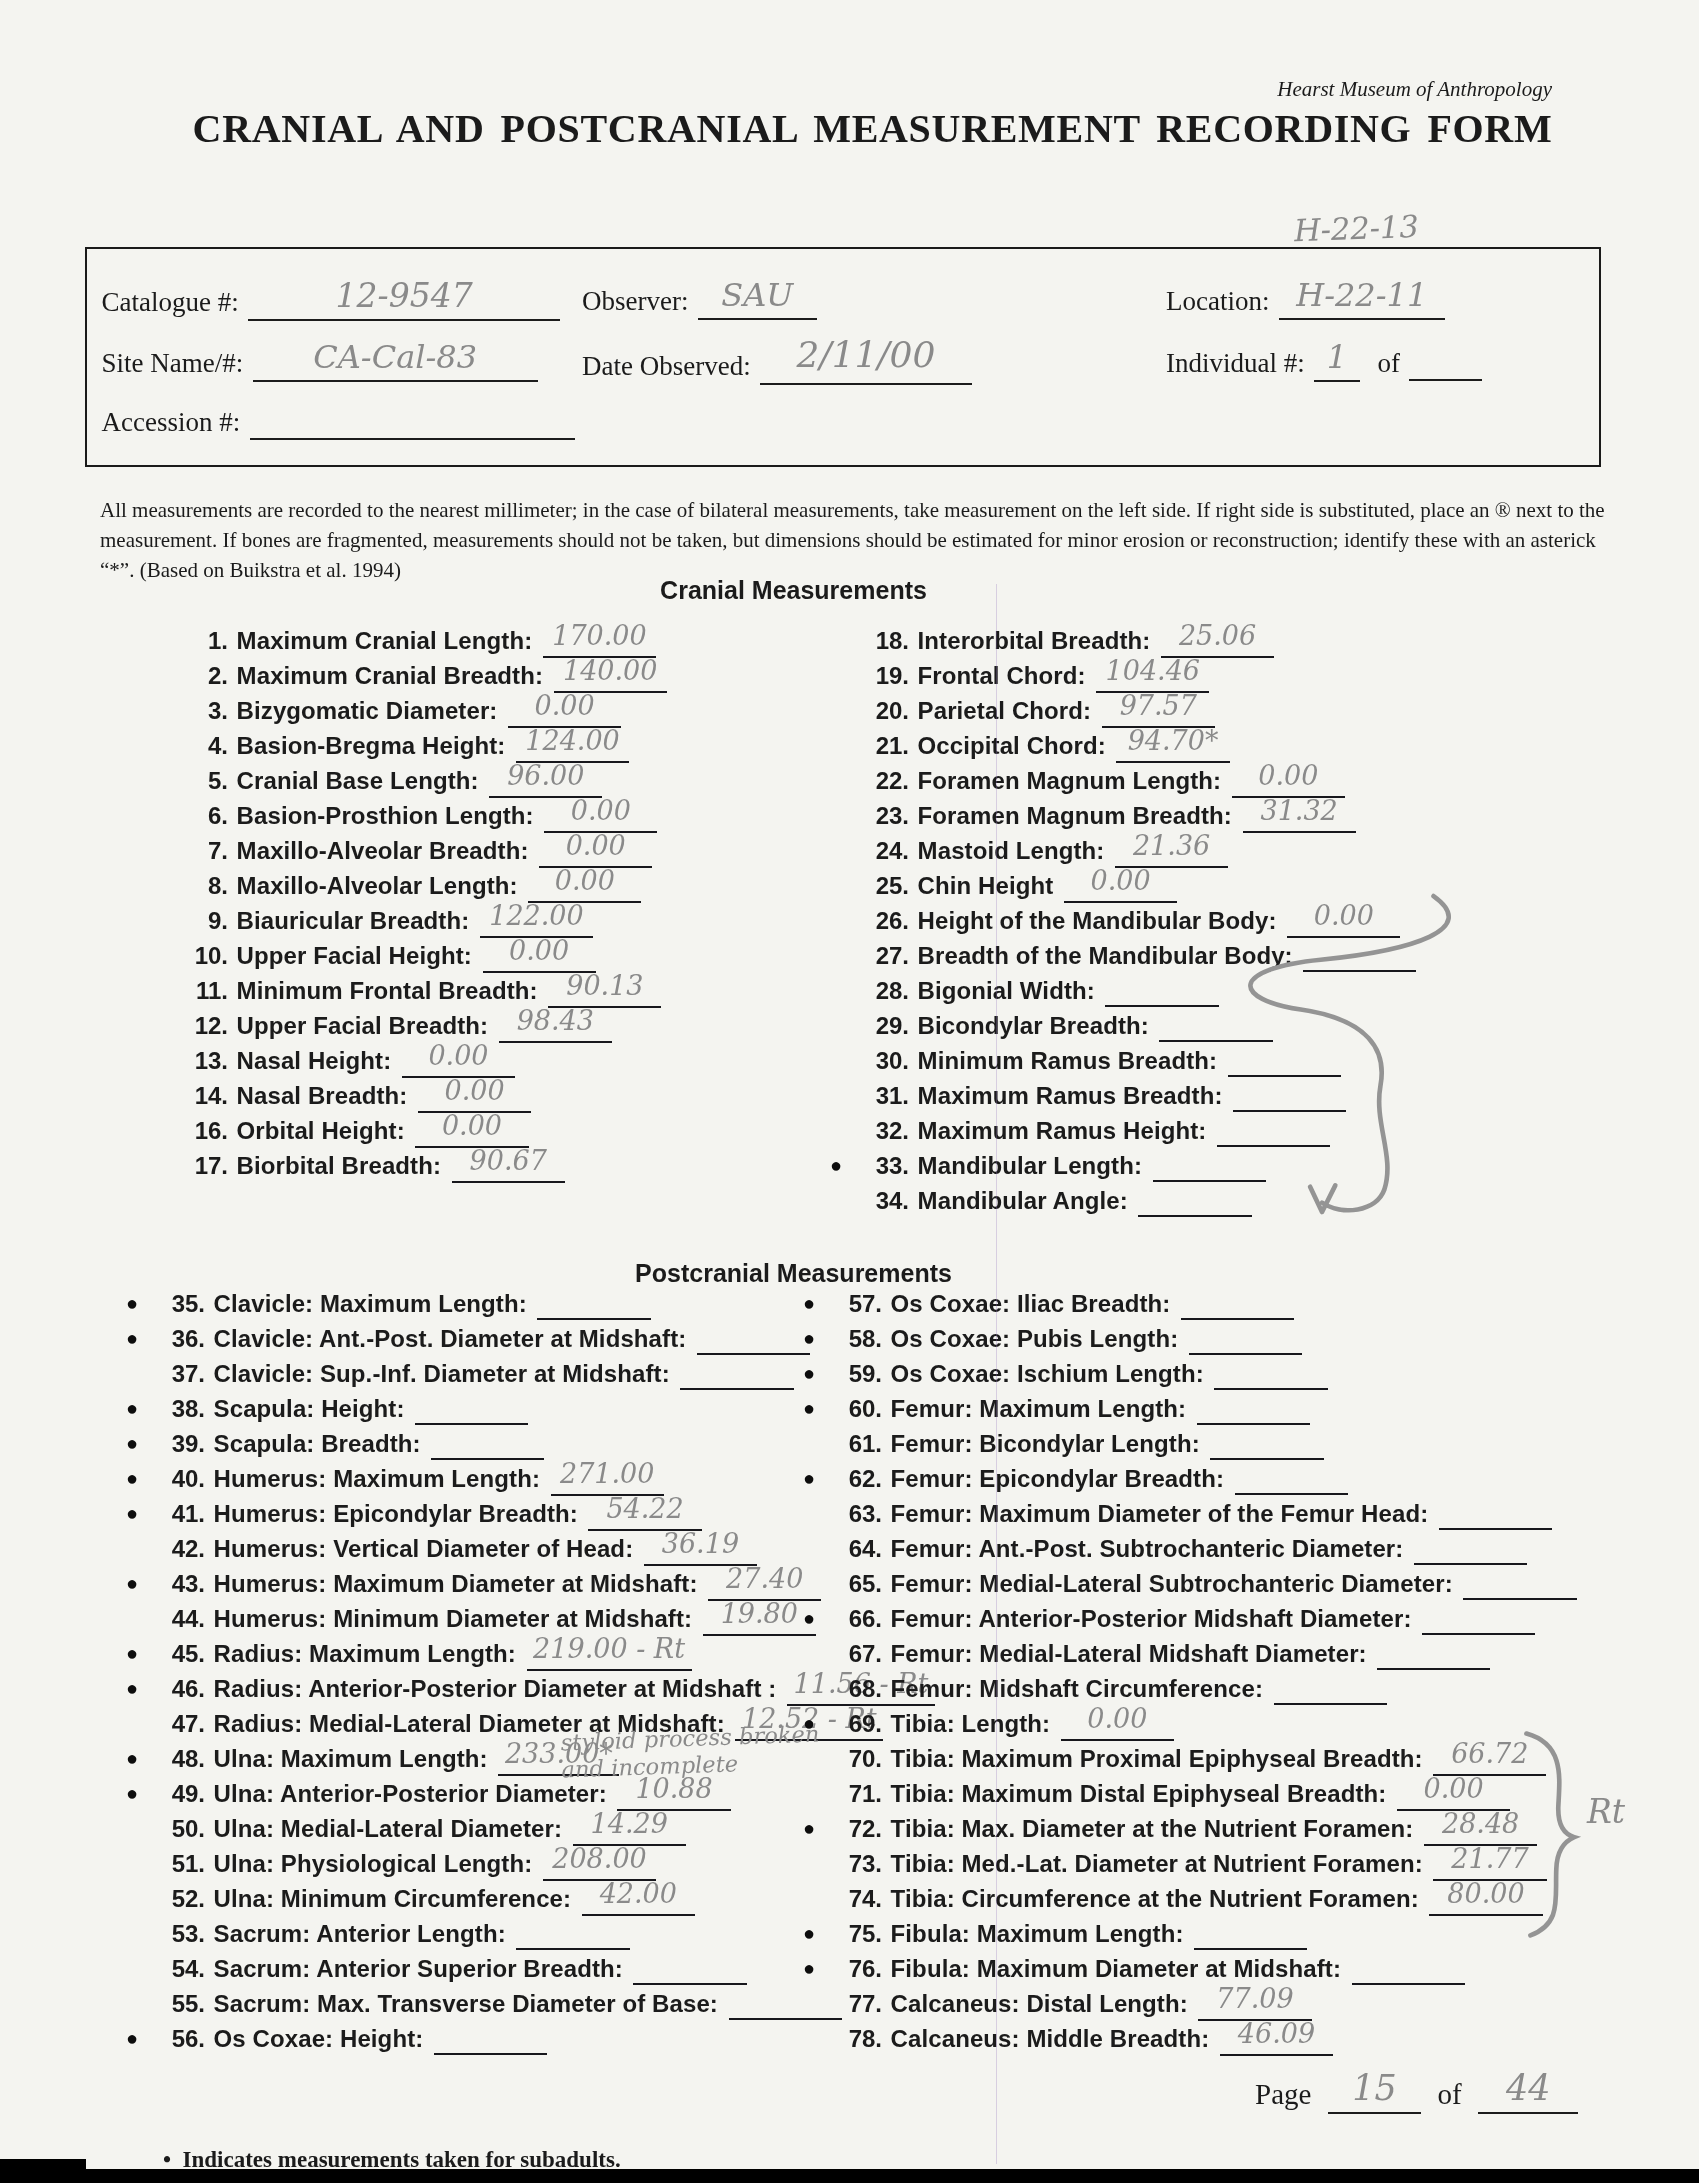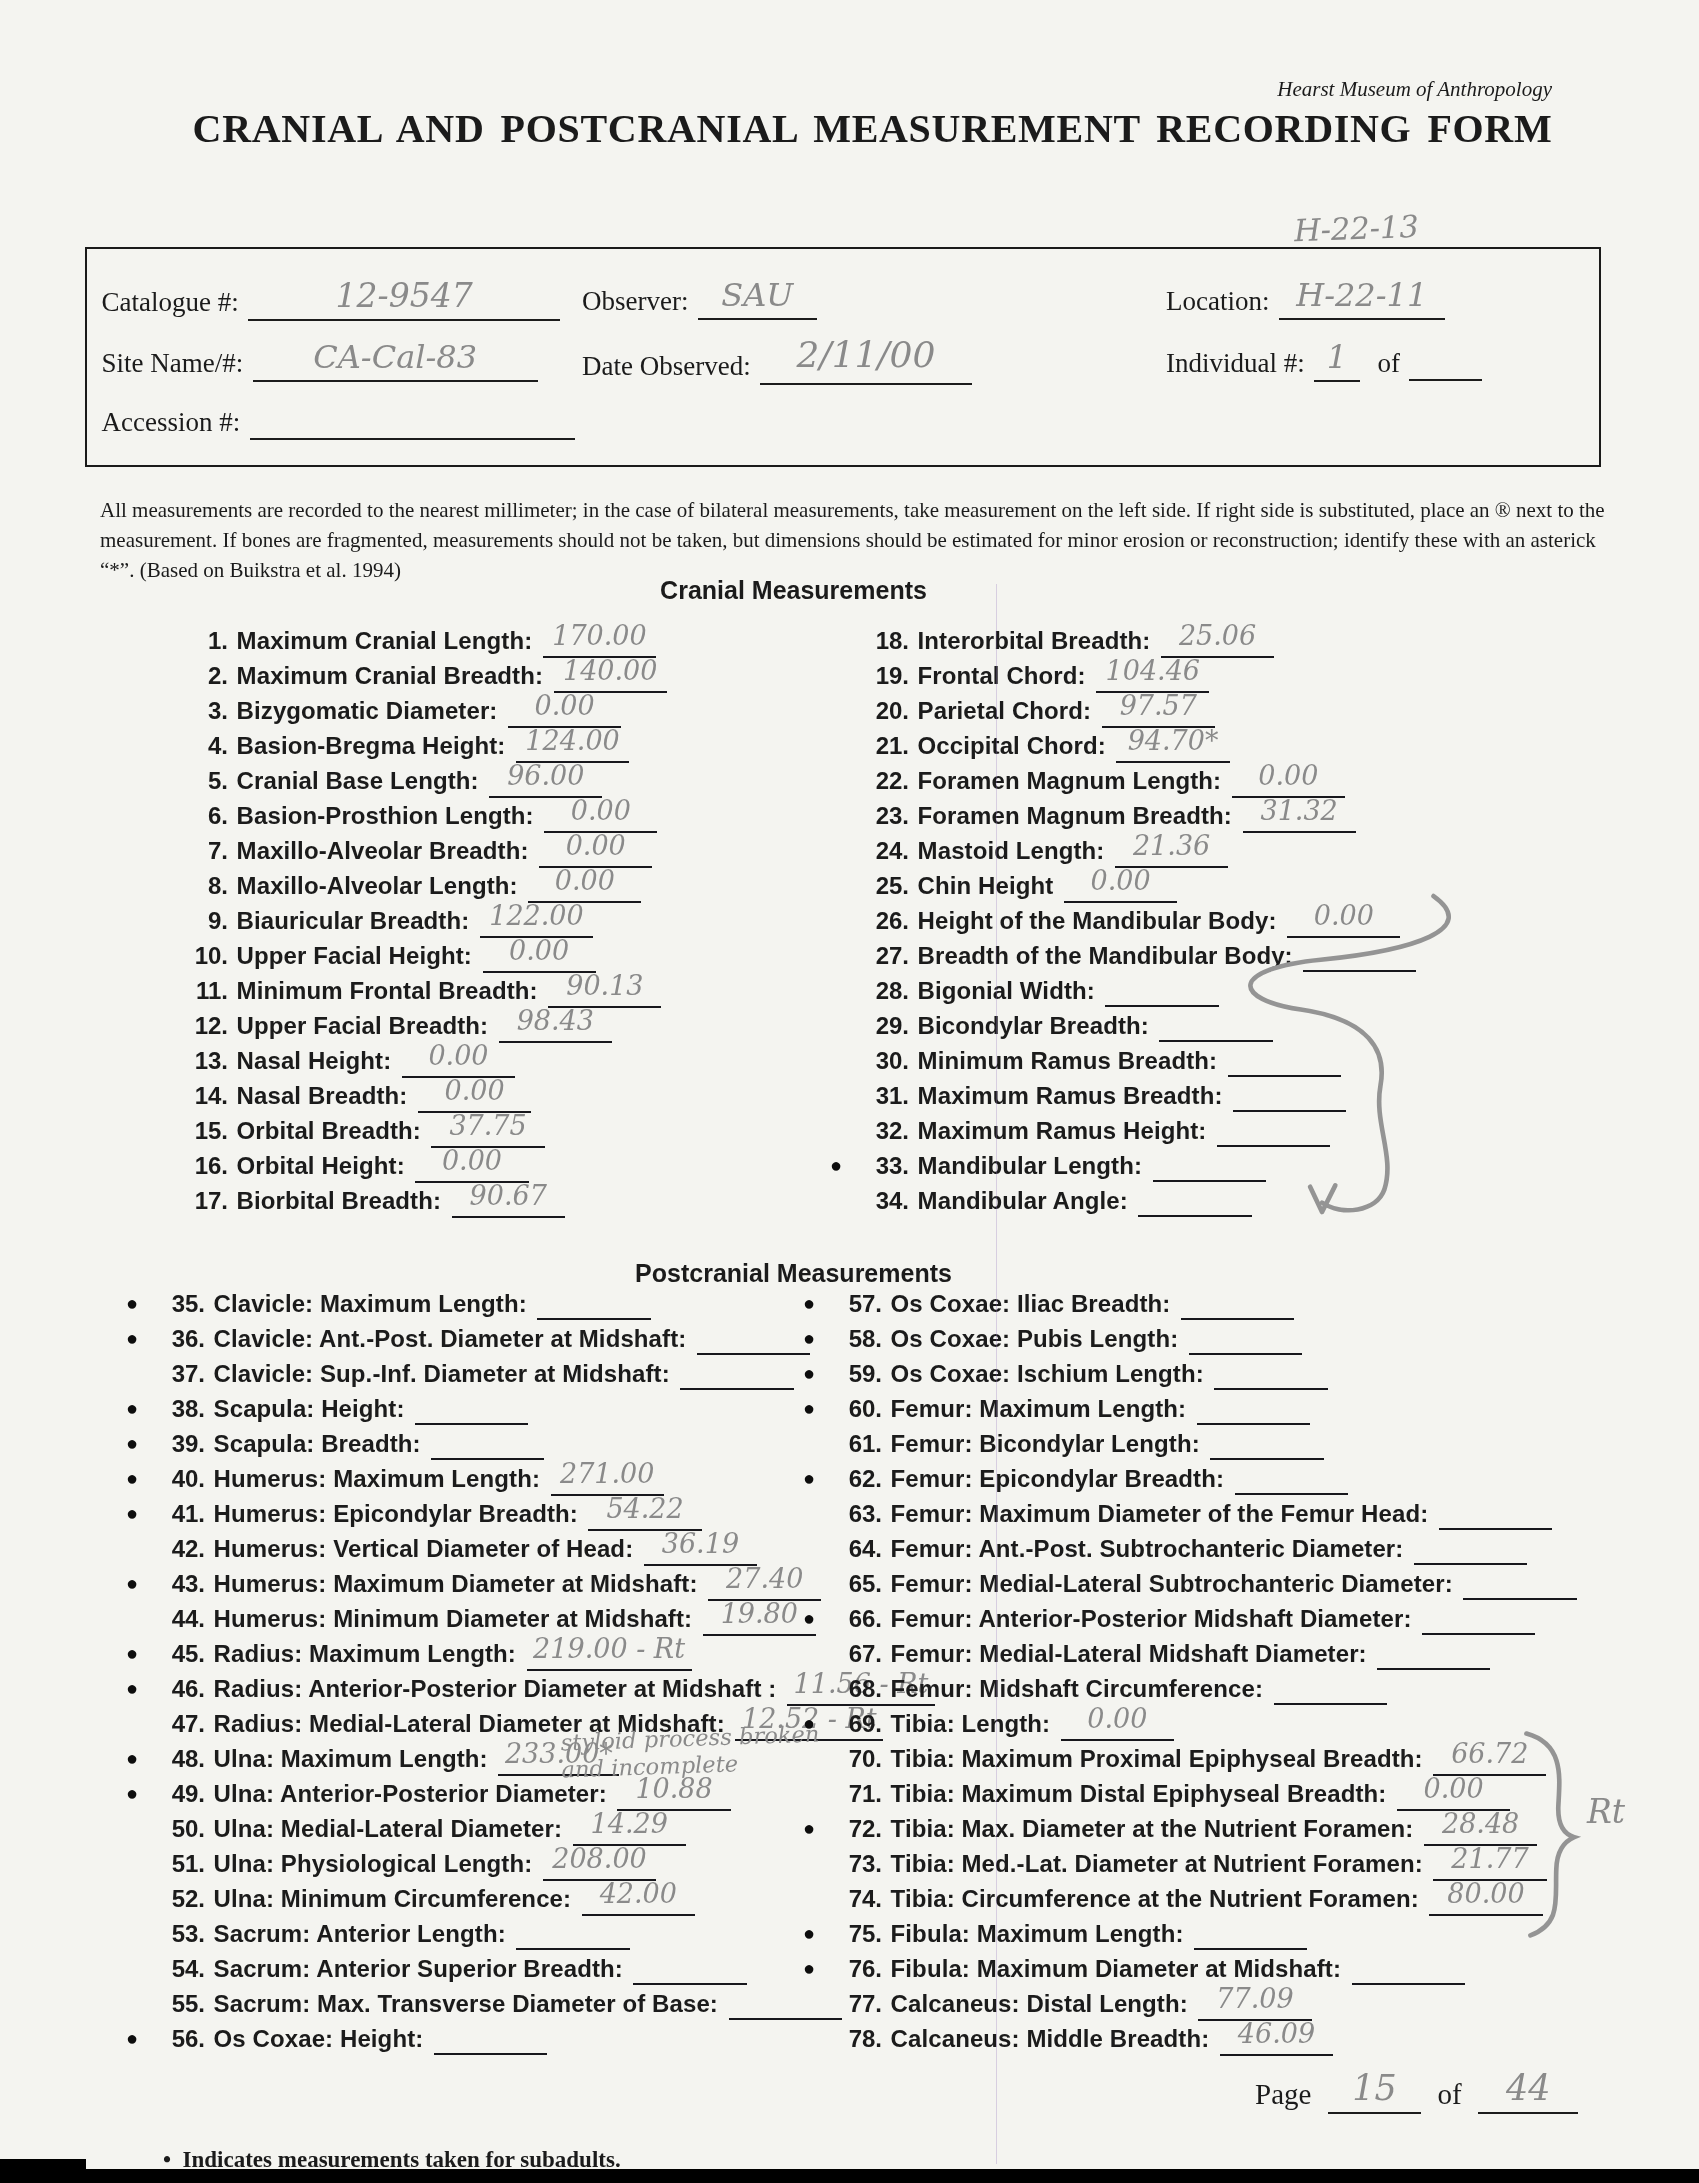--- a/index.html
+++ b/index.html
@@ -175,26 +175,20 @@
         <span class="mval"><span class="hw hw-ink">0.00</span></span>
       </div>
       <div class="mrow">
         <span class="bullet hidden">●</span>
         <span class="num">14.</span>
         <span class="mlabel">Nasal Breadth:</span>
         <span class="mval"><span class="hw hw-ink">0.00</span></span>
       </div>
       <div class="mrow">
         <span class="bullet hidden">●</span>
-        <span class="num">15.</span>
-        <span class="mlabel">Orbital Breadth:</span>
-        <span class="mval"><span class="hw hw-ink">37.75</span></span>
-      </div>
-      <div class="mrow">
-        <span class="bullet hidden">●</span>
         <span class="num">16.</span>
         <span class="mlabel">Orbital Height:</span>
         <span class="mval"><span class="hw hw-ink">0.00</span></span>
       </div>
       <div class="mrow">
         <span class="bullet hidden">●</span>
         <span class="num">17.</span>
         <span class="mlabel">Biorbital Breadth:</span>
         <span class="mval"><span class="hw hw-ink">90.67</span></span>
       </div>

